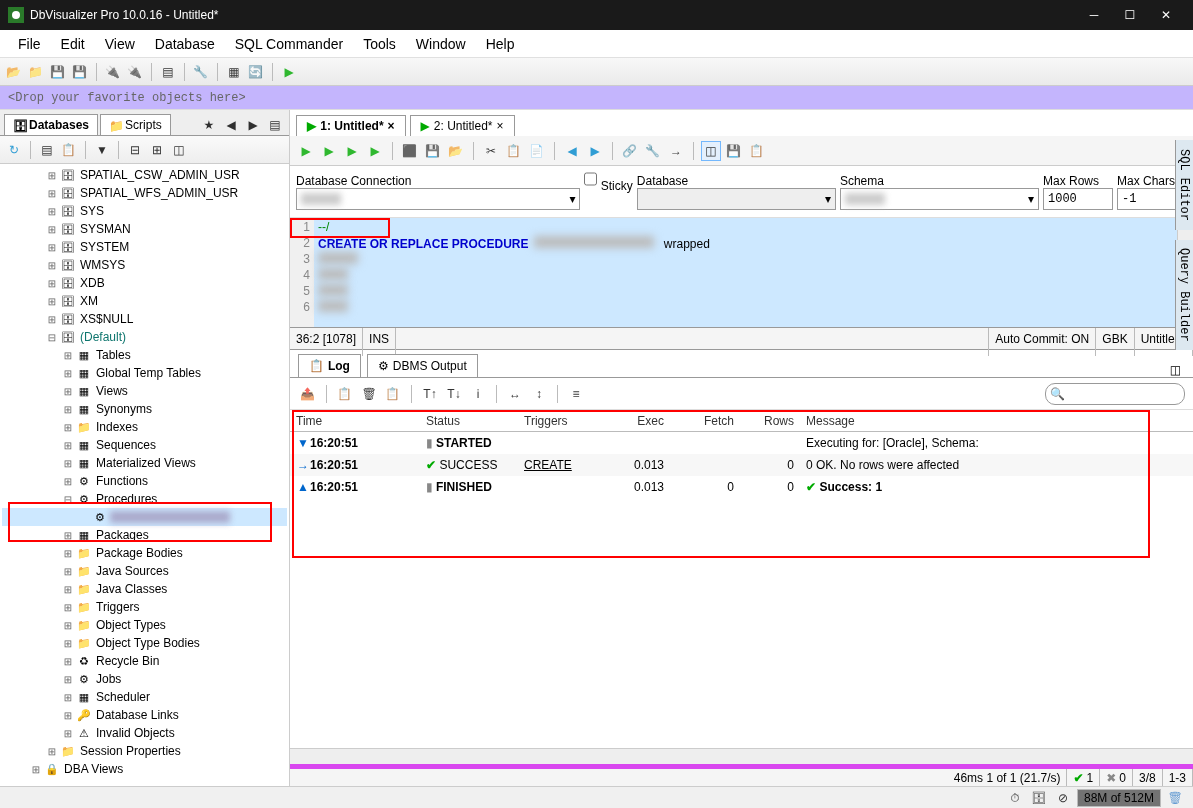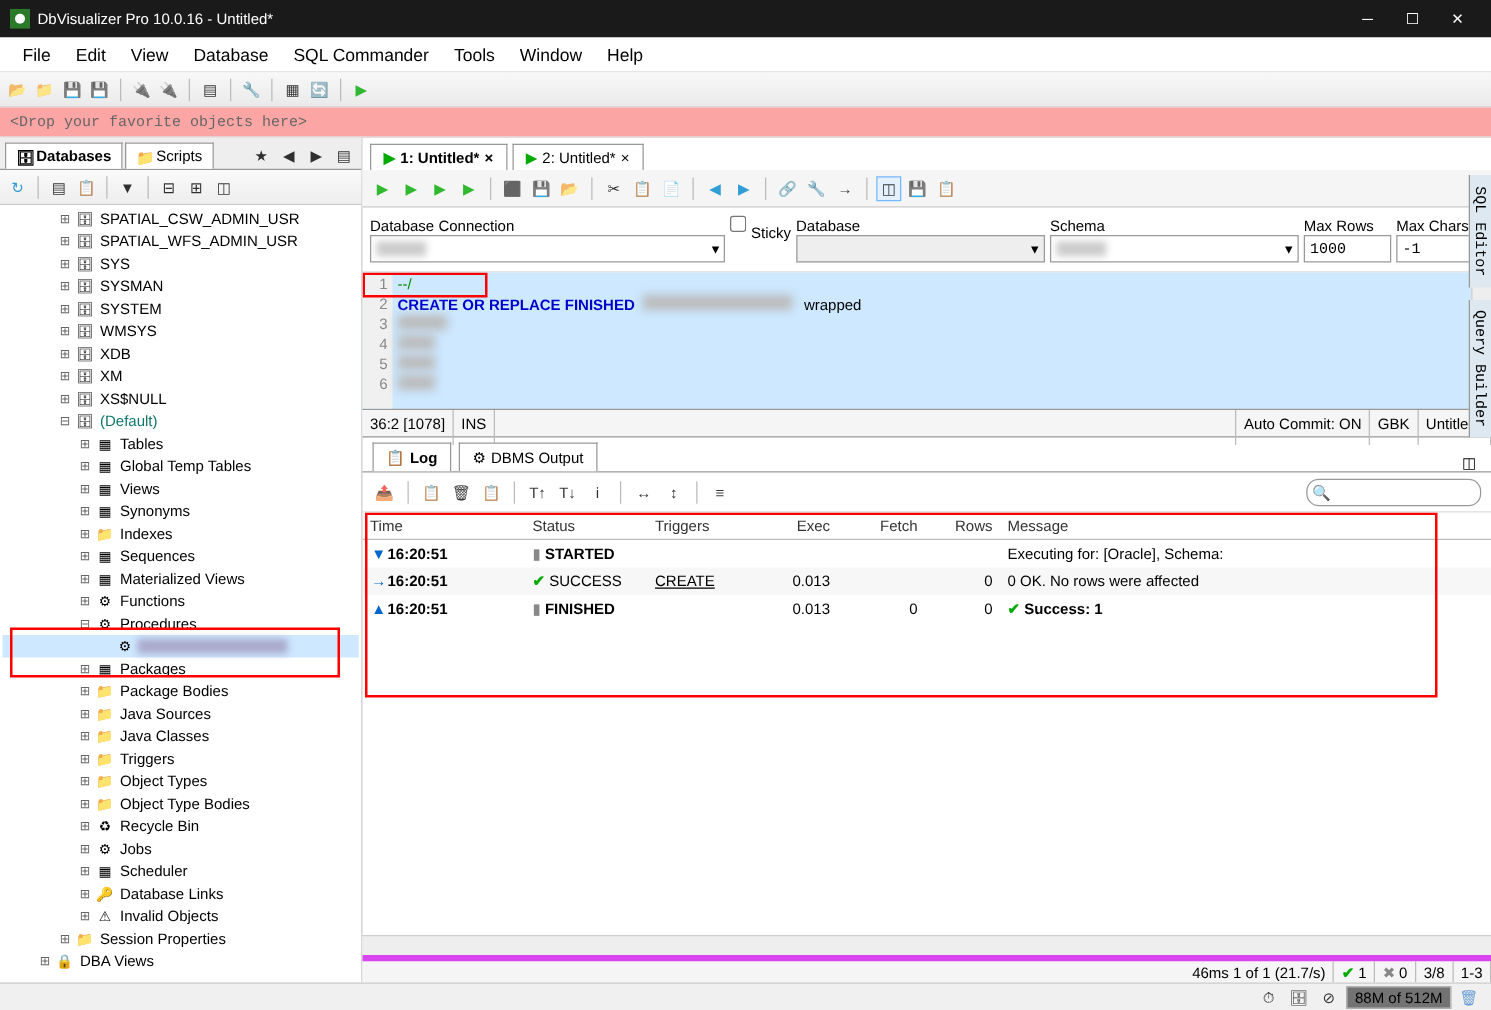--- a/index.html
+++ b/index.html
@@ -14,21 +14,21 @@
 
 
 .menubar { background: #fff; height: 28px; display: flex; align-items: center; padding: 0 8px; border-bottom: 1px solid #e0e0e0; }
 .menubar .mi { padding: 4px 10px; font-size: 14px; cursor: pointer; }
 
 
 .toolbar { background: linear-gradient(#f8f8f8,#eaeaea); height: 28px; display: flex; align-items: center; padding: 0 4px; border-bottom: 1px solid #ccc; gap: 2px; }
 .tbtn { width: 20px; height: 20px; display: flex; align-items: center; justify-content: center; cursor: pointer; opacity: 0.8; }
 .tsep { width: 1px; height: 18px; background: #bbb; margin: 0 4px; }
 
-.dropbar { background: #fca5a5; height: 24px; display: flex; align-items: center; padding: 0 8px; font-family: "Courier New", monospace; color: #666; border-bottom: 1px solid #ddd; }
+.dropbar { background: #c4b5fd; height: 24px; display: flex; align-items: center; padding: 0 8px; font-family: "Courier New", monospace; color: #666; border-bottom: 1px solid #ddd; }
 
 
 .main { display: flex; height: calc(808px - 30px - 28px - 28px - 24px - 22px); }
 .left { width: 290px; border-right: 1px solid #ccc; display: flex; flex-direction: column; }
 .right { flex: 1; display: flex; flex-direction: column; position: relative; }
 
 
 .tabs { height: 26px; display: flex; align-items: flex-end; padding: 0 4px; gap: 2px; border-bottom: 1px solid #999; background: #eee; }
 .tab { background: #fff; border: 1px solid #999; border-bottom: none; padding: 3px 8px; display: flex; align-items: center; gap: 4px; font-family: "Courier New", monospace; cursor: pointer; }
 .tab.active { font-weight: bold; }
@@ -444,21 +444,21 @@
       <div class="gutter" id="gutter">
           <div class="ln">1</div>
           <div class="ln">2</div>
           <div class="ln">3</div>
           <div class="ln">4</div>
           <div class="ln">5</div>
           <div class="ln">6</div>
         </div>
       <div class="code">
         <div class="cl"><span class="cmt">--/</span></div>
-        <div class="cl"><span class="kw">CREATE OR REPLACE FINISHED</span><span style="filter:blur(4px);background:#bbb;display:inline-block;width:120px;height:12px;margin:0 6px"></span><span> wrapped</span></div>
+        <div class="cl"><span class="kw">CREATE OR REPLACE PROCEDURE</span><span style="filter:blur(4px);background:#bbb;display:inline-block;width:120px;height:12px;margin:0 6px"></span><span> wrapped</span></div>
         <div class="cl"><span style="filter:blur(4px);background:#bbb;display:inline-block;width:40px;height:12px"></span></div>
         <div class="cl"><span style="filter:blur(4px);background:#bbb;display:inline-block;width:30px;height:12px"></span></div>
         <div class="cl"><span style="filter:blur(4px);background:#bbb;display:inline-block;width:30px;height:12px"></span></div>
         <div class="cl"><span style="filter:blur(4px);background:#bbb;display:inline-block;width:30px;height:12px"></span></div>
       </div>
       <div class="sql-scroll"></div>
       <div class="sql-highlight" style="left:0; top:0; width:100px; height:20px;"></div>
     </div>
 
     <div class="statbar">

